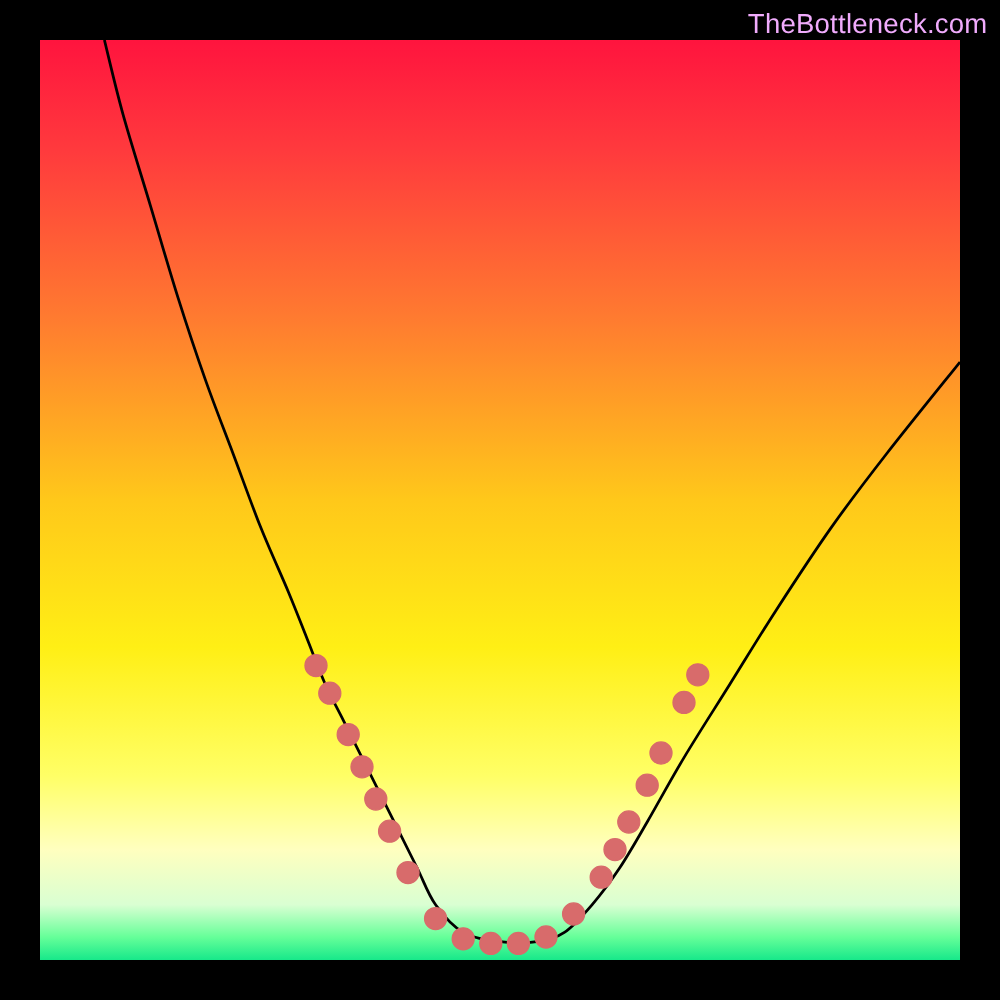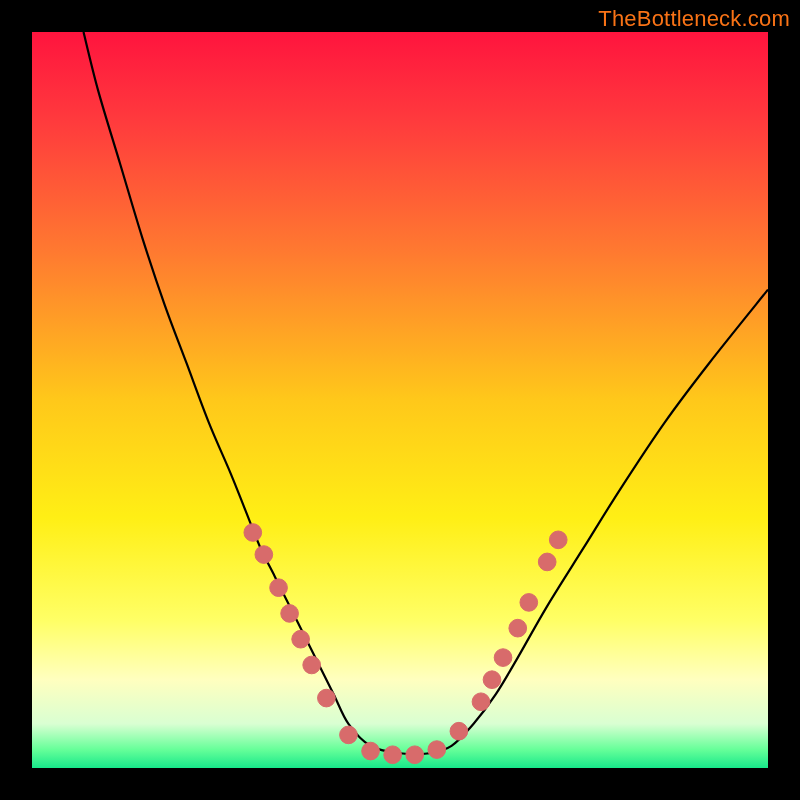--- a/index.html
+++ b/index.html
@@ -67,14 +67,14 @@
           <circle cx="492" cy="679.68" r="8.832" fill="#d86b6b" stroke="#d86b6b"></circle>
           <circle cx="503.04" cy="657.6" r="8.832" fill="#d86b6b" stroke="#d86b6b"></circle>
           <circle cx="517.76" cy="628.1600000000001" r="8.832" fill="#d86b6b" stroke="#d86b6b"></circle>
           <circle cx="528.8" cy="602.4" r="8.832" fill="#d86b6b" stroke="#d86b6b"></circle>
           <circle cx="547.1999999999999" cy="561.92" r="8.832" fill="#d86b6b" stroke="#d86b6b"></circle>
           <circle cx="558.24" cy="539.8399999999999" r="8.832" fill="#d86b6b" stroke="#d86b6b"></circle>
         </g>
     </g>
   </svg>
 
-  <div id="watermark" style="color: #f97316;">TheBottleneck.com</div>
+  <div id="watermark" style="color: #f0abfc;">TheBottleneck.com</div>
 </div>
 
 </body></html>

